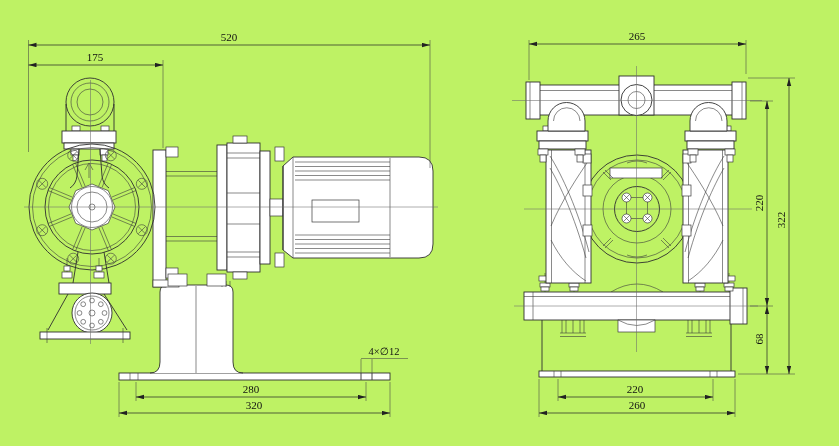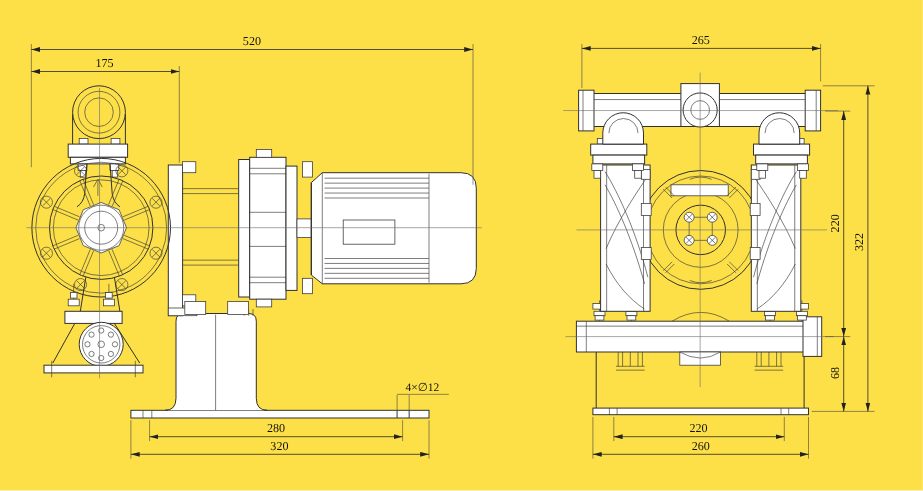--- a/index.html
+++ b/index.html
@@ -1,16 +1,16 @@
 <!DOCTYPE html>
 <html><head>
 <meta charset="utf-8">
 <style>
   html,body{margin:0;padding:0;background:#ffffff;}
-  .stage{position:relative;width:839px;height:446px;background:#fde047;overflow:hidden;}
+  .stage{position:relative;width:839px;height:446px;background:#bef264;overflow:hidden;}
   svg{display:block;}
   .dim-text{font-family:"Liberation Serif","DejaVu Serif",serif;font-size:11px;fill:#111;}
   .dim-text-small{font-family:"Liberation Serif","DejaVu Serif",serif;font-size:10.5px;fill:#111;}
   .ol{stroke:#2f2f2f;stroke-width:0.9;fill:none;}
   .olw{stroke:#2f2f2f;stroke-width:0.9;fill:#ffffff;}
   .det{stroke:#3a3a3a;stroke-width:0.6;fill:none;}
   .detw{stroke:#3a3a3a;stroke-width:0.7;fill:#ffffff;}
   .cl{stroke:#6a6a6a;stroke-width:0.55;fill:none;}
   .ext{stroke:#444;stroke-width:0.55;fill:none;}
   .dim{stroke:#222;stroke-width:0.7;fill:none;}

